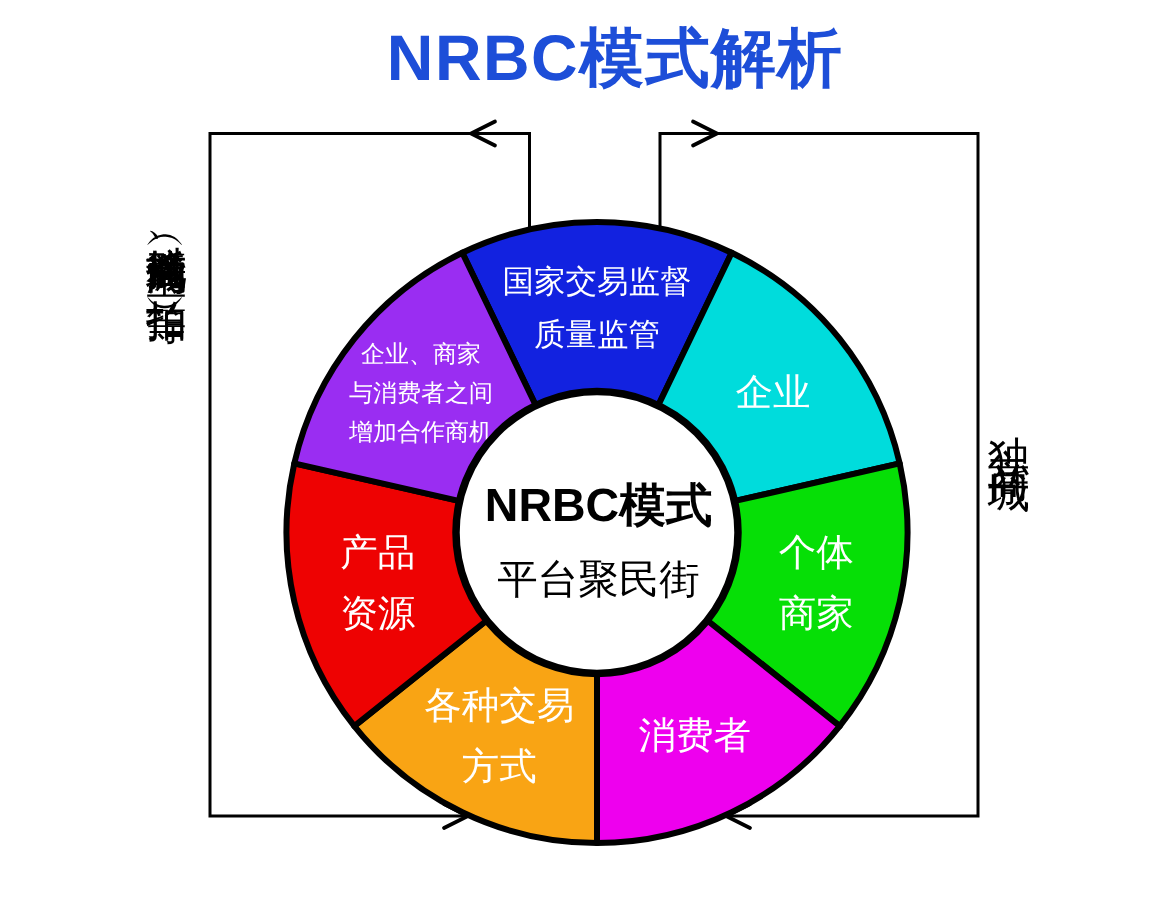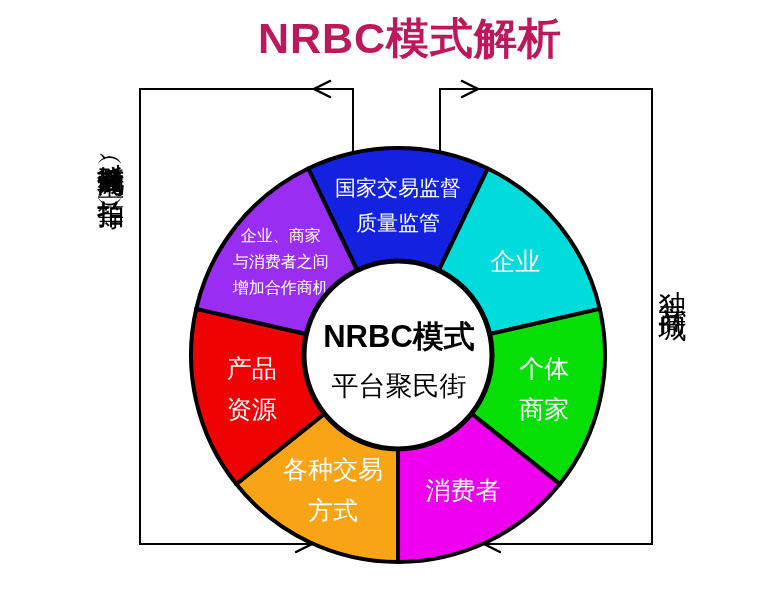--- a/index.html
+++ b/index.html
@@ -1,20 +1,20 @@
 <!DOCTYPE html>
 <html><head>
 <meta charset="utf-8">
 <style>
   html,body{margin:0;padding:0;background:#ffffff;}
   body{width:780px;height:600px;overflow:hidden;font-family:"Liberation Sans",sans-serif;}
   .stage{position:relative;width:780px;height:600px;background:#ffffff;}
   .title{
     position:absolute;left:410px;top:10px;transform:translateX(-50%);
-    font-size:43px;font-weight:600;color:#be185d;white-space:nowrap;letter-spacing:1px;
+    font-size:43px;font-weight:600;color:#1d4ed8;white-space:nowrap;letter-spacing:1px;
   }
   .side-label{
     position:absolute;writing-mode:vertical-rl;text-orientation:mixed;
     color:#000;font-size:27px;line-height:1.18;letter-spacing:1px;
   }
   .side-label.left{left:94px;top:142px;}
   .side-label.right{left:656px;top:268px;font-size:28px;letter-spacing:8px;}
   svg.diagram{position:absolute;left:0;top:0;}
   svg text{font-family:"Liberation Sans",sans-serif;}
   .connector{fill:none;stroke:#000;stroke-width:2;}

